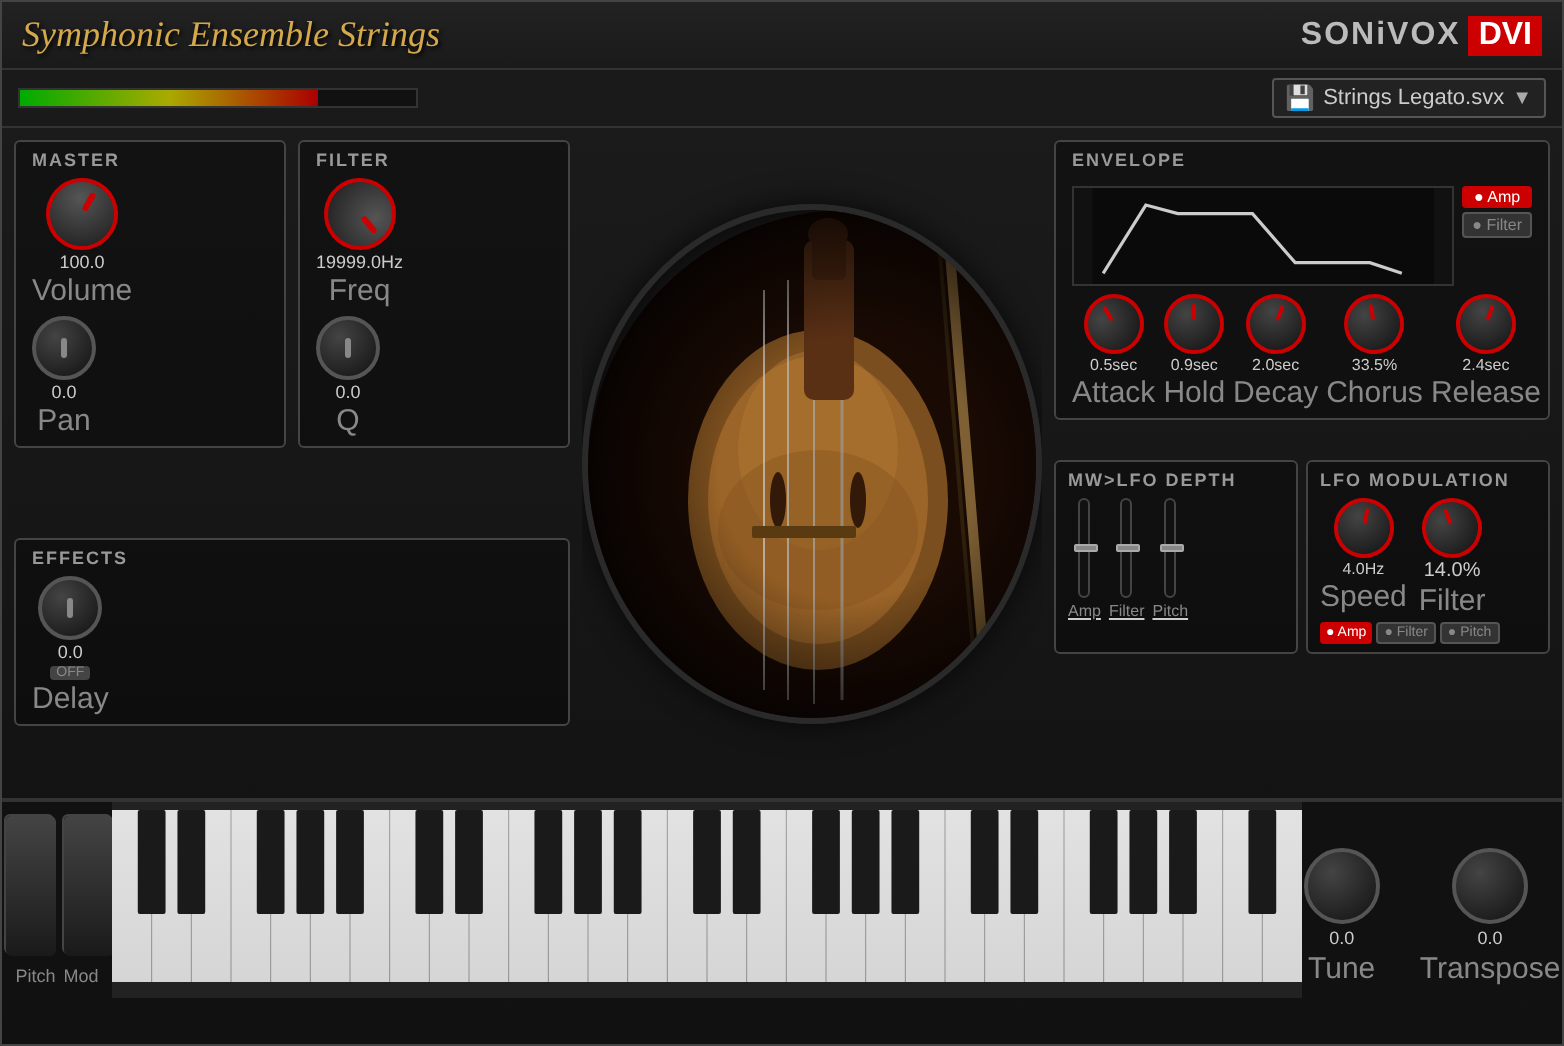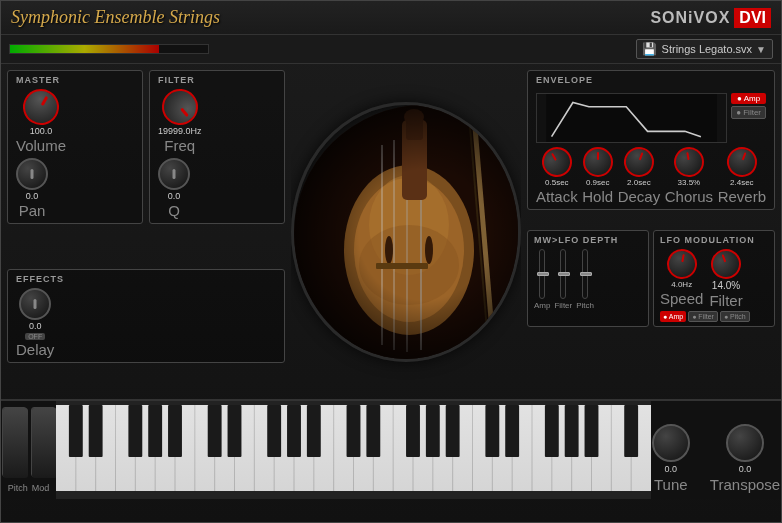--- a/index.html
+++ b/index.html
@@ -316,20 +316,21 @@
       padding: 4px 6px;
       background: rgba(0,0,0,0.3);
       flex: 1;
     }
 
     .slider-group {
       display: flex;
       gap: 4px;
       align-items: flex-start;
       margin-top: 4px;
+      text-decoration: underline;
     }
     .slider-col {
       display: flex;
       flex-direction: column;
       align-items: center;
       gap: 2px;
     }
     .vert-slider {
       width: 6px;
       height: 50px;
@@ -626,21 +627,21 @@
             <span class="knob-label">Decay</span>
           </div>
           <div class="env-knob-group">
             <div class="small-knob" style="transform:rotate(-10deg);"></div>
             <span class="knob-value" style="font-size:8px;">33.5%</span>
             <span class="knob-label">Chorus</span>
           </div>
           <div class="env-knob-group">
             <div class="small-knob" style="transform:rotate(20deg);"></div>
             <span class="knob-value" style="font-size:8px;">2.4sec</span>
-            <span class="knob-label">Reverb</span>
+            <span class="knob-label">Release</span>
           </div>
         </div>
       </div>
 
       <div class="lfo-row">
 
         <div class="lfo-depth-section">
           <div class="section-title">MW&gt;LFO DEPTH</div>
           <div class="slider-group">
             <div class="slider-col">

